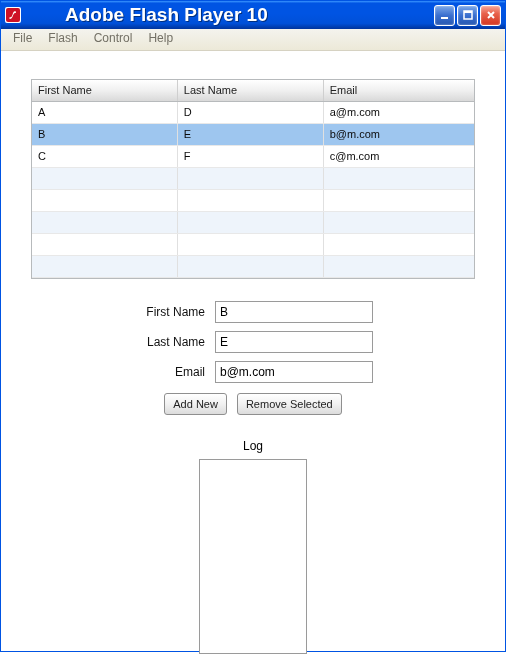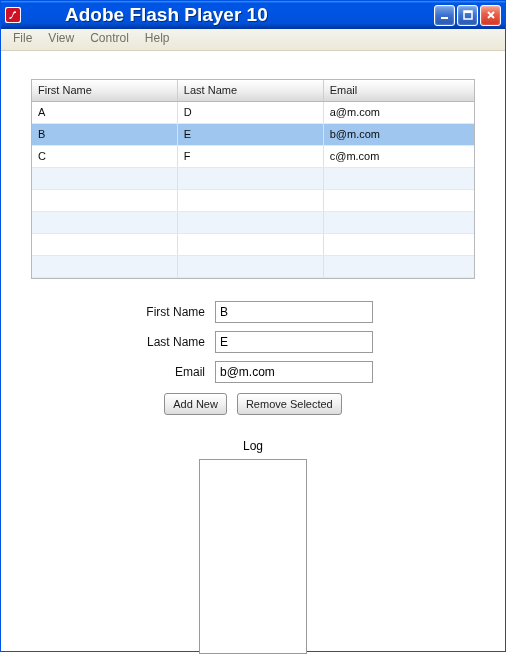--- a/index.html
+++ b/index.html
@@ -201,21 +201,21 @@
       <span class="titlebar-btn close">
         <svg width="10" height="10" viewBox="0 0 10 10">
             <path d="M2 2 L8 8 M8 2 L2 8" stroke="#fff" stroke-width="2"></path>
           </svg>
       </span>
     </span>
   </div>
 
   <div class="menubar">
     <span class="menu-item">File</span>
-    <span class="menu-item">View</span>
+    <span class="menu-item">Flash</span>
     <span class="menu-item">Control</span>
     <span class="menu-item">Help</span>
   </div>
 
   <div class="content">
 
     <div class="datagrid">
       <div class="dg-header">
         <div class="col col-fn">First Name</div>
         <div class="col col-ln">Last Name</div>

